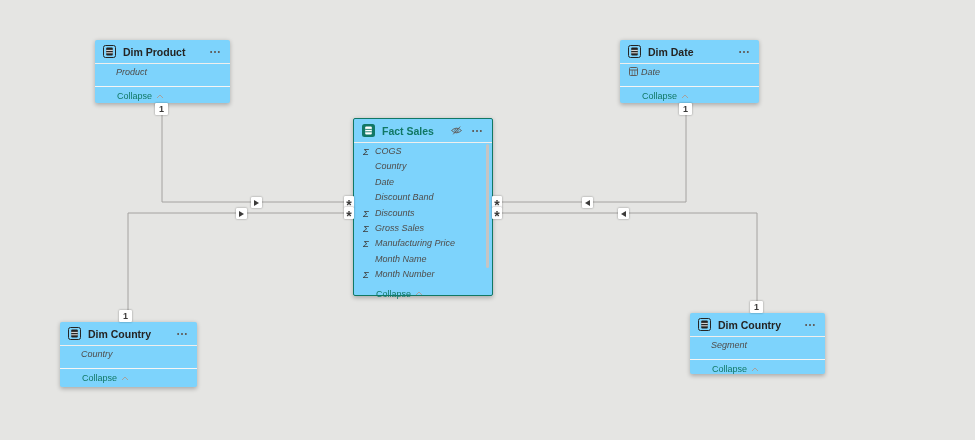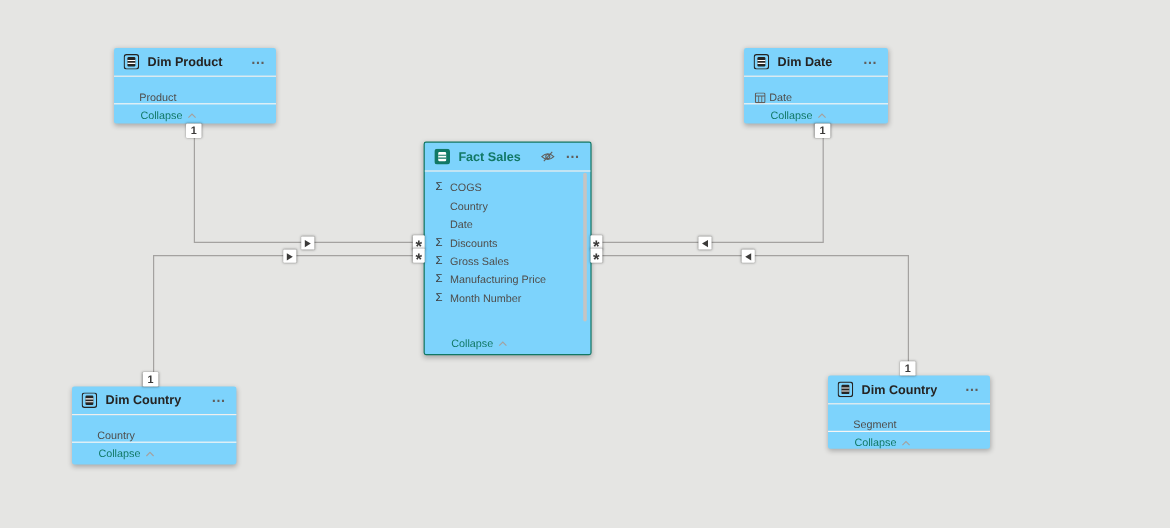--- a/index.html
+++ b/index.html
@@ -33,22 +33,22 @@
     margin-left:7px; flex:1 1 auto; white-space:nowrap; overflow:hidden;
   }
   .card.fact .card-title { color:#117865; }
   .eye { margin-right:8px; flex:0 0 auto; display:block; }
   .more {
     font-size:12px; color:#605e5c; font-weight:bold; letter-spacing:1px;
     line-height:10px; flex:0 0 auto; cursor:pointer; padding-bottom:6px;
   }
   .card-body { flex:1 1 auto; padding-top:3px; position:relative; }
   .field-row {
-    display:flex; align-items:flex-end; padding-left:9px;
-    color:#4f4d4b; font-size:9px;
+    display:flex; align-items:flex-start; padding-left:9px;
+    color:#4f4d4b; font-size:9px;font-style:italic;
   }
   .dimcard .field-row { height:20px; border-bottom:1px solid #f6f5f4; }
   .fact .field-row { height:15.4px; }
   .icon-slot { width:12px; flex:0 0 auto; display:flex; align-items:center; }
   .sigma { font-size:9.5px; color:#3b3a39; }
   .collapse-row {
     height:18px; display:flex; align-items:center; padding-left:22px;
     flex:0 0 auto; cursor:pointer;
   }
   .collapse-label { font-size:9px; color:#117865; }
@@ -104,21 +104,21 @@
       </div>
     </div>
     <div class="collapse-row">
       <span class="collapse-label">Collapse</span>
       <svg class="chev" width="8" height="5" viewBox="0 0 8 5">
         <polyline points="1,4 4,1 7,4" fill="none" stroke="#117865" stroke-width="1.2"></polyline>
       </svg>
     </div>
   </div>
 
-  <div class="card dimcard" style="left:620px; top:40px; width:120px; height:63px;">
+  <div class="card dimcard" style="left:620px; top:40px; width:139px; height:63px;">
     <div class="card-header">
       <svg class="tbl-icon" viewBox="0 0 13 13">
         <rect x="0.5" y="0.5" width="12" height="12" rx="2" fill="none" stroke="#252423"></rect>
         <rect x="3.2" y="2.6" width="6.6" height="7.8" rx="1" fill="#252423"></rect>
         <line x1="3.2" y1="5.4" x2="9.8" y2="5.4" stroke="#ffffff" stroke-width="0.9"></line>
         <line x1="3.2" y1="7.8" x2="9.8" y2="7.8" stroke="#ffffff" stroke-width="0.9"></line>
       </svg>
       <span class="card-title">Dim Date</span>
       <span class="more">…</span>
     </div>
@@ -168,36 +168,44 @@
       </div>
       <div class="field-row">
         <span class="icon-slot"></span>
         <span>Country</span>
       </div>
       <div class="field-row">
         <span class="icon-slot"></span>
         <span>Date</span>
       </div>
       <div class="field-row">
+        <span class="icon-slot"></span>
+        <span>Discount Band</span>
+      </div>
+      <div class="field-row">
         <span class="icon-slot">
             <span class="sigma">Σ</span>
           </span>
         <span>Discounts</span>
       </div>
       <div class="field-row">
         <span class="icon-slot">
             <span class="sigma">Σ</span>
           </span>
         <span>Gross Sales</span>
       </div>
       <div class="field-row">
         <span class="icon-slot">
             <span class="sigma">Σ</span>
           </span>
         <span>Manufacturing Price</span>
+      </div>
+      <div class="field-row">
+        <span class="icon-slot"></span>
+        <span>Month Name</span>
       </div>
       <div class="field-row">
         <span class="icon-slot">
             <span class="sigma">Σ</span>
           </span>
         <span>Month Number</span>
       </div>
     </div>
     <div class="collapse-row">
       <span class="collapse-label">Collapse</span>

